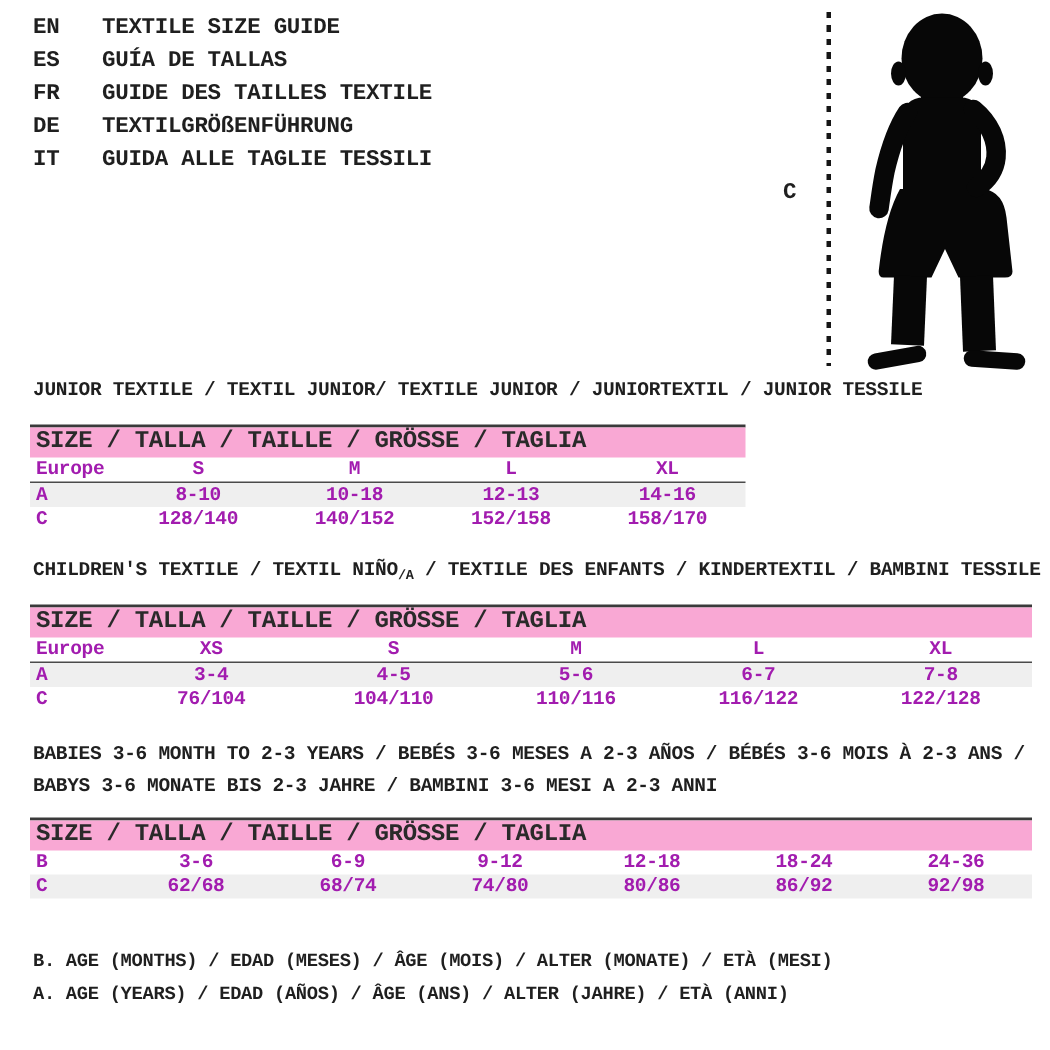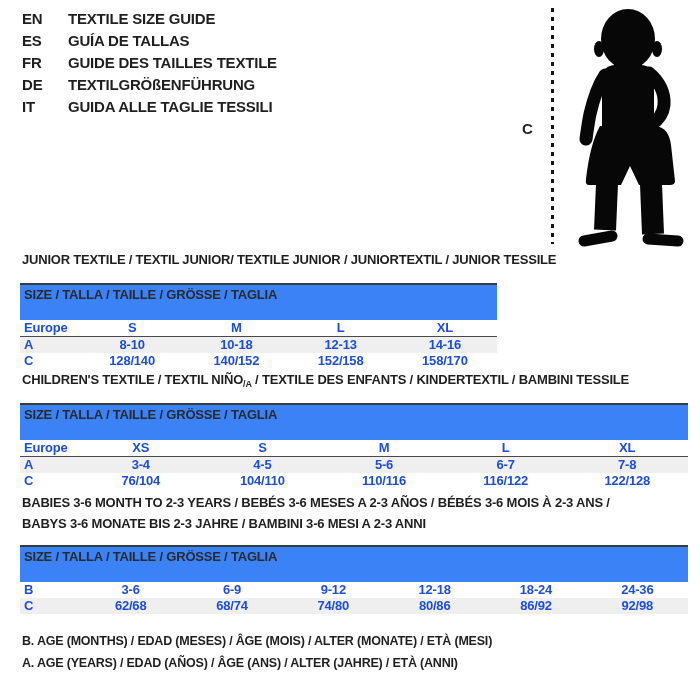--- a/index.html
+++ b/index.html
@@ -1,36 +1,36 @@
 <!DOCTYPE html>
 <html><head>
 <meta charset="utf-8">
 <style>
   html,body{margin:0;padding:0;background:#fff;}
   .canvas{
     position:relative;width:700px;height:700px;background:#fff;overflow:hidden;
-    font-family:Liberation Sans, sans-serif;color:#1f1f1f;
+    font-family:Liberation Mono, monospace;color:#1f1f1f;
   }
   
   .lang-block{position:absolute;left:22px;top:8px;display:grid;
     grid-template-columns:46px auto;column-gap:0;line-height:22px;
     font-size:15px;font-weight:700;letter-spacing:-0.2px;}
   
   .dash-line{position:absolute;left:551px;top:8px;width:3px;height:236px;
     background:repeating-linear-gradient(#151515 0 4px,transparent 4px 9px);}
   .measure-c{position:absolute;left:522px;top:120px;font-size:15px;font-weight:700;}
   .silhouette{position:absolute;left:556px;top:2px;}
   
   .tbl-title{position:absolute;font-size:13px;font-weight:700;letter-spacing:-0.2px;line-height:20px;white-space:nowrap;}
   .subsm{font-size:9px;position:relative;top:3px;font-weight:700;}
   
   .tbl{position:absolute;border-top:2px solid #3a3a3a;}
-  .tbl-head{background:#3b82f6;height:35px;line-height:19px;padding-left:4px;
-    font-size:13px;font-weight:700;letter-spacing:-0.2px;color:#2a2a2a;}
-  .trow{display:flex;height:16px;line-height:16px;font-size:13px;font-weight:700;letter-spacing:-0.2px;color:#1d4ed8;}
+  .tbl-head{background:#f9a8d4;height:20px;line-height:19px;padding-left:4px;
+    font-size:16px;font-weight:700;letter-spacing:-0.2px;color:#2a2a2a;}
+  .trow{display:flex;height:16px;line-height:16px;font-size:13px;font-weight:700;letter-spacing:-0.2px;color:#a21caf;}
   .trow .lbl{width:60px;padding-left:4px;box-sizing:border-box;text-align:left;}
   .trow .cell{flex:1;text-align:center;}
   .trow.shaded{background:#efefef;}
   .trow.ruled{border-bottom:1px solid #4a4a4a;}
   
   .legend{position:absolute;left:22px;top:630px;font-size:12.5px;font-weight:700;
     letter-spacing:-0.2px;line-height:22px;}
 </style>
 </head>
 <body>

